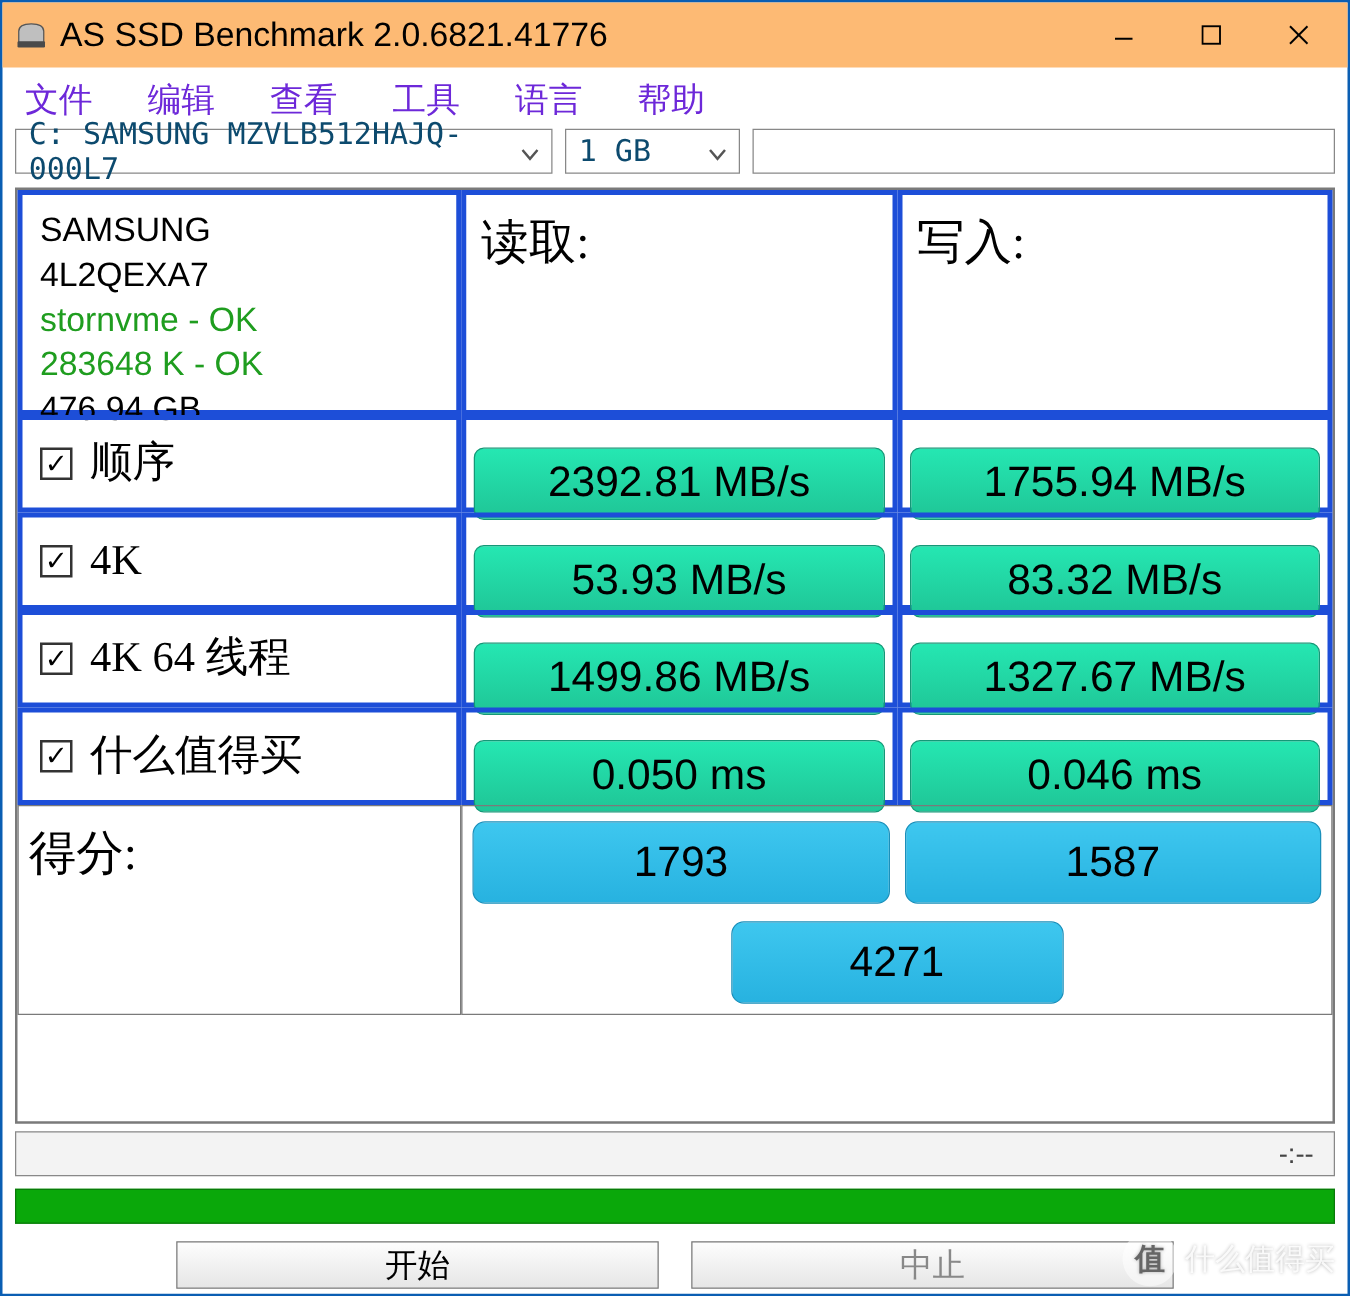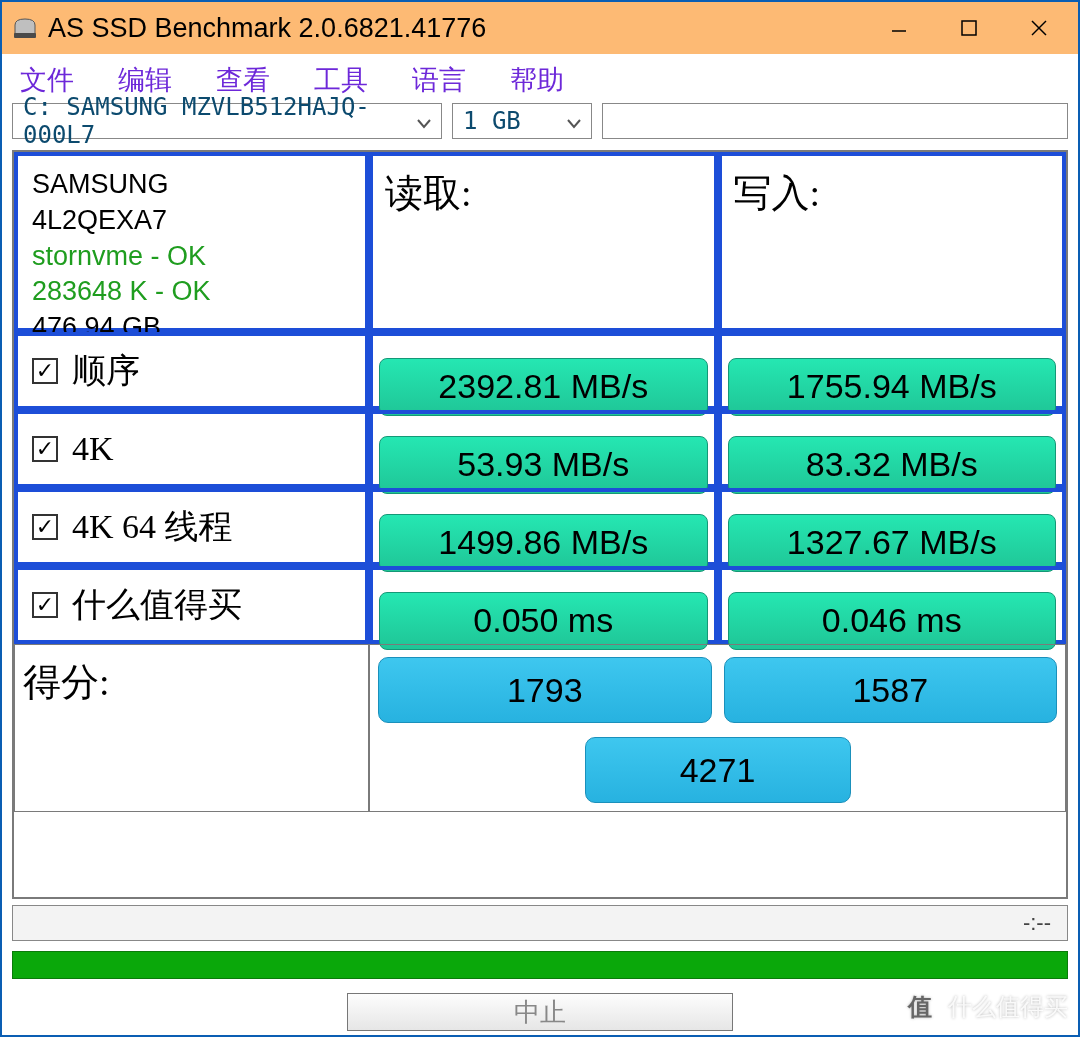--- a/index.html
+++ b/index.html
@@ -181,20 +181,21 @@
   </div>
 
   <div class="statusarea">
     <div class="progbar">
       <span>-:--</span>
     </div>
     <div class="greenbar"></div>
   </div>
 
   <div class="buttons">
+    <div class="btn">开始</div>
     <div class="btn disabled">中止</div>
   </div>
 
   <div class="watermark">
     <span class="circ">值</span>
     <span>什么值得买</span>
   </div>
 </div>
 
 </body></html>

